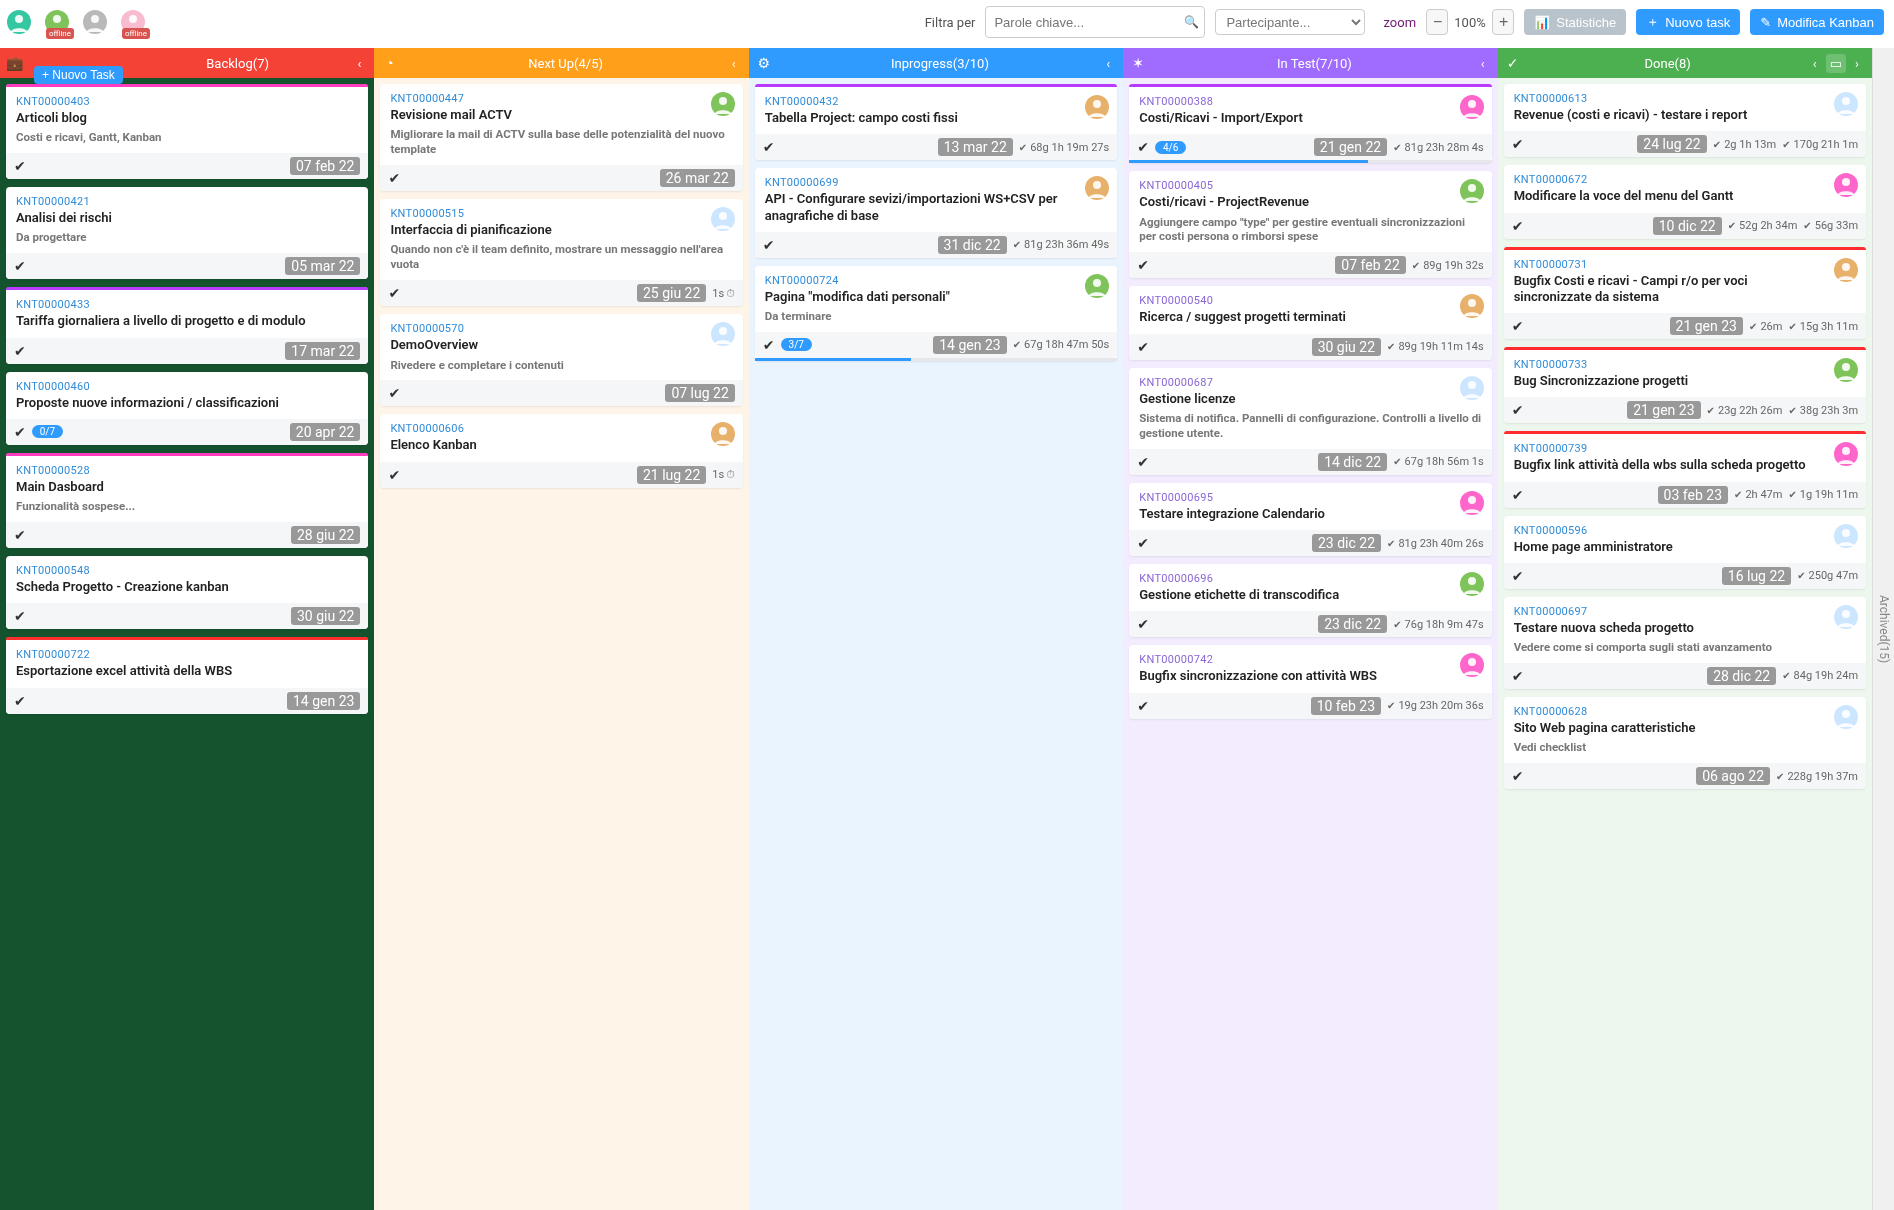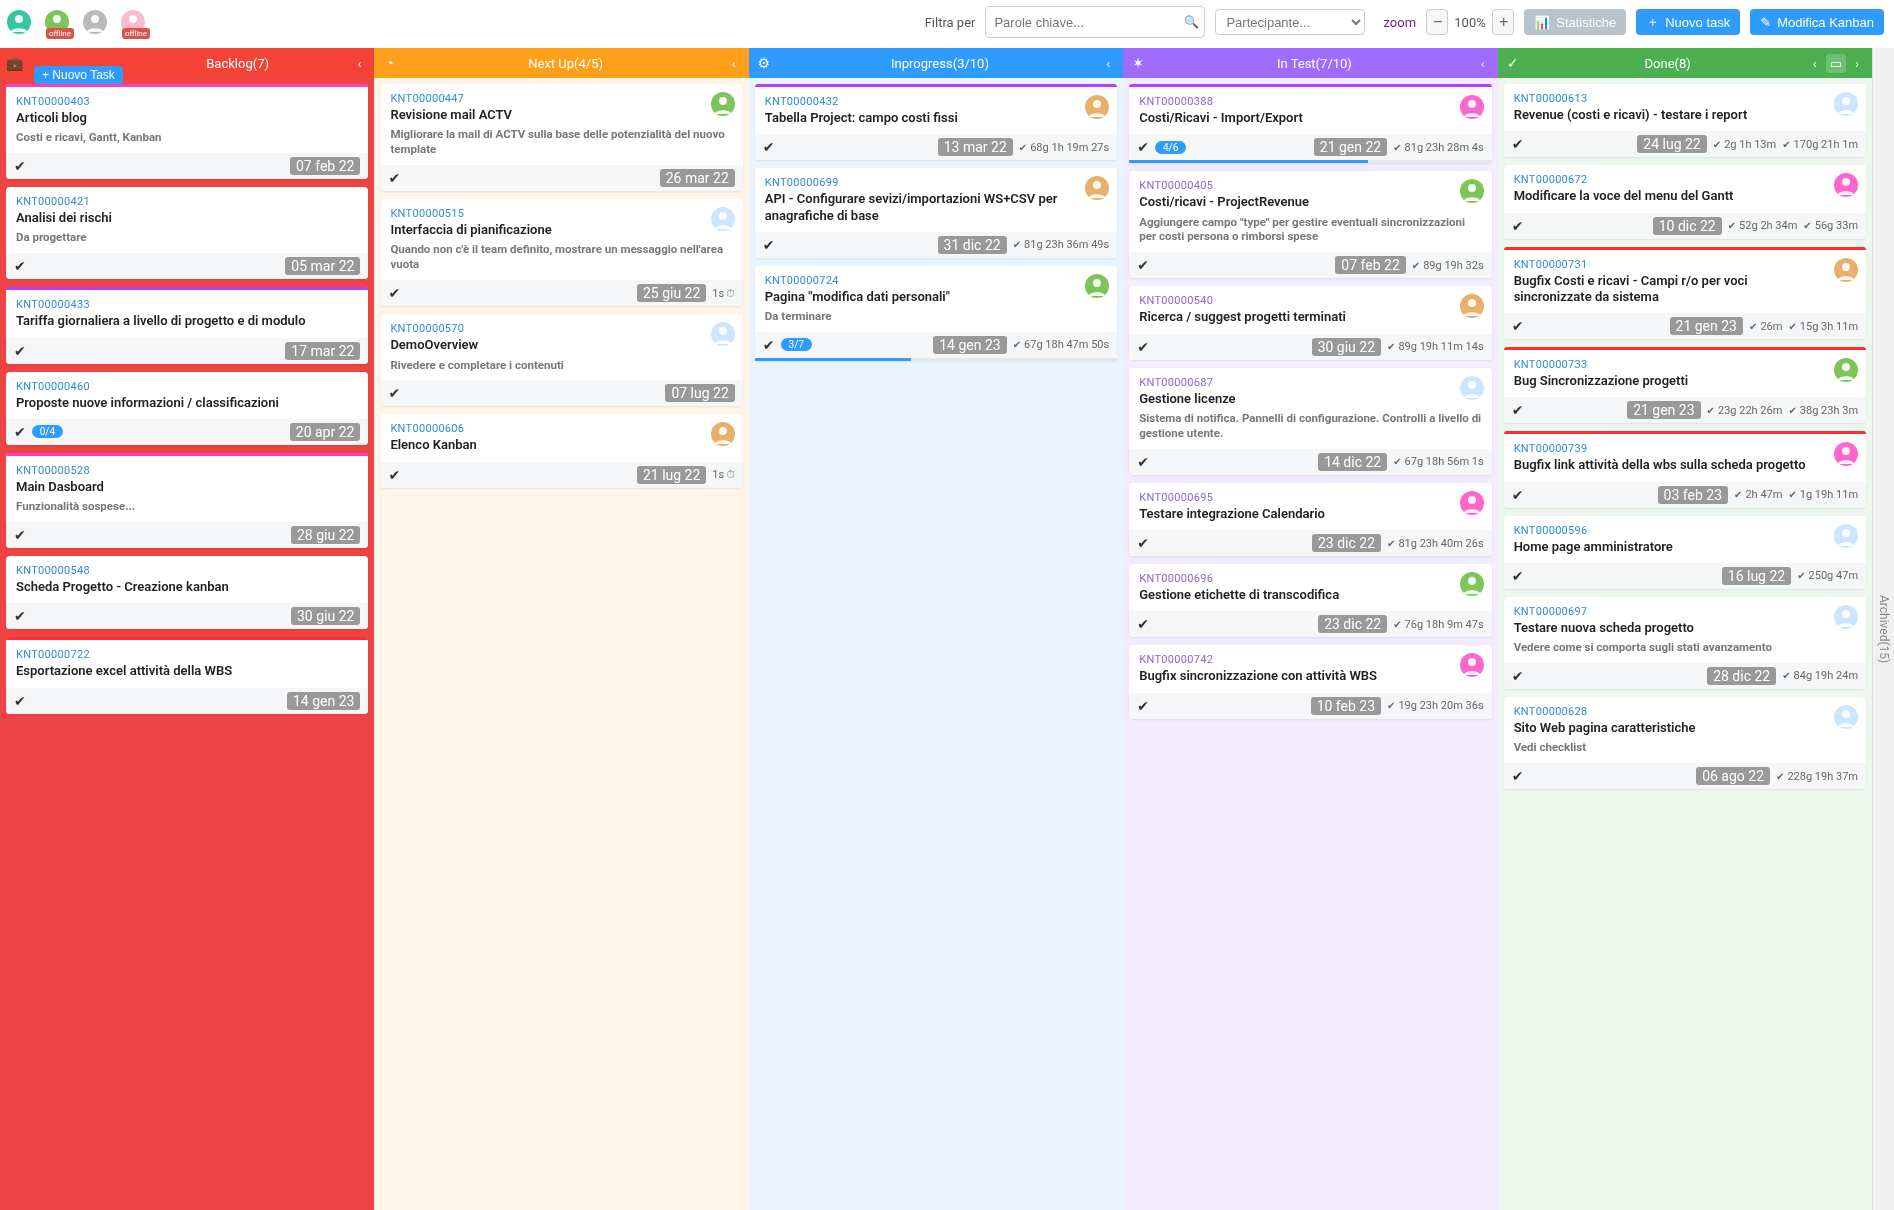--- a/index.html
+++ b/index.html
@@ -44,21 +44,21 @@
   .col-header .right-icons { display:flex; align-items:center; gap:4px; padding-right:8px; }
   .col-header .collapse-icon { width:14px; text-align:center; cursor:pointer; }
   .icon-btn { background:rgba(255,255,255,0.2); border-radius:3px; padding:2px 4px; cursor:pointer; }
 
   .col-backlog  .col-header { background:#f44336; }
   .col-nextup   .col-header { background:#ff9f1a; }
   .col-inprog   .col-header { background:#2f9bff; }
   .col-intest   .col-header { background:#a06bff; }
   .col-done     .col-header { background:#4caf50; }
 
-  .col-backlog  .col-body { background:#ef4444; }
+  .col-backlog  .col-body { background:#14532d; }
   .col-nextup   .col-body { background:#fff4e8; }
   .col-inprog   .col-body { background:#eaf4ff; }
   .col-intest   .col-body { background:#f3ecff; }
   .col-done     .col-body { background:#edf7ee; }
 
   .col-backlog  .id-code { color:#2f8bd8; }
   .col-nextup   .id-code { color:#2f8bd8; }
   .col-inprog   .id-code { color:#2f8bd8; }
   .col-intest   .id-code { color:#8a66d6; }
   .col-done     .id-code { color:#2f8bd8; }
@@ -220,21 +220,21 @@
         <div class="card">
 
       <div class="body">
 
         <div class="id-code">KNT00000460</div>
         <div class="title">Proposte nuove informazioni / classificazioni</div>
 
       </div>
       <div class="footer">
         <span class="check-icon">✔︎</span>
-            <span class="progress-pill">0/4</span>
+            <span class="progress-pill">0/7</span>
         <span class="spacer"></span>
         <span class="date-pill">20 apr 22</span>
       </div>
       </div>
         <div class="card">
       <div class="stripe" style="background:#ff3bbf"></div>
       <div class="body">
 
         <div class="id-code">KNT00000528</div>
         <div class="title">Main Dasboard</div>

